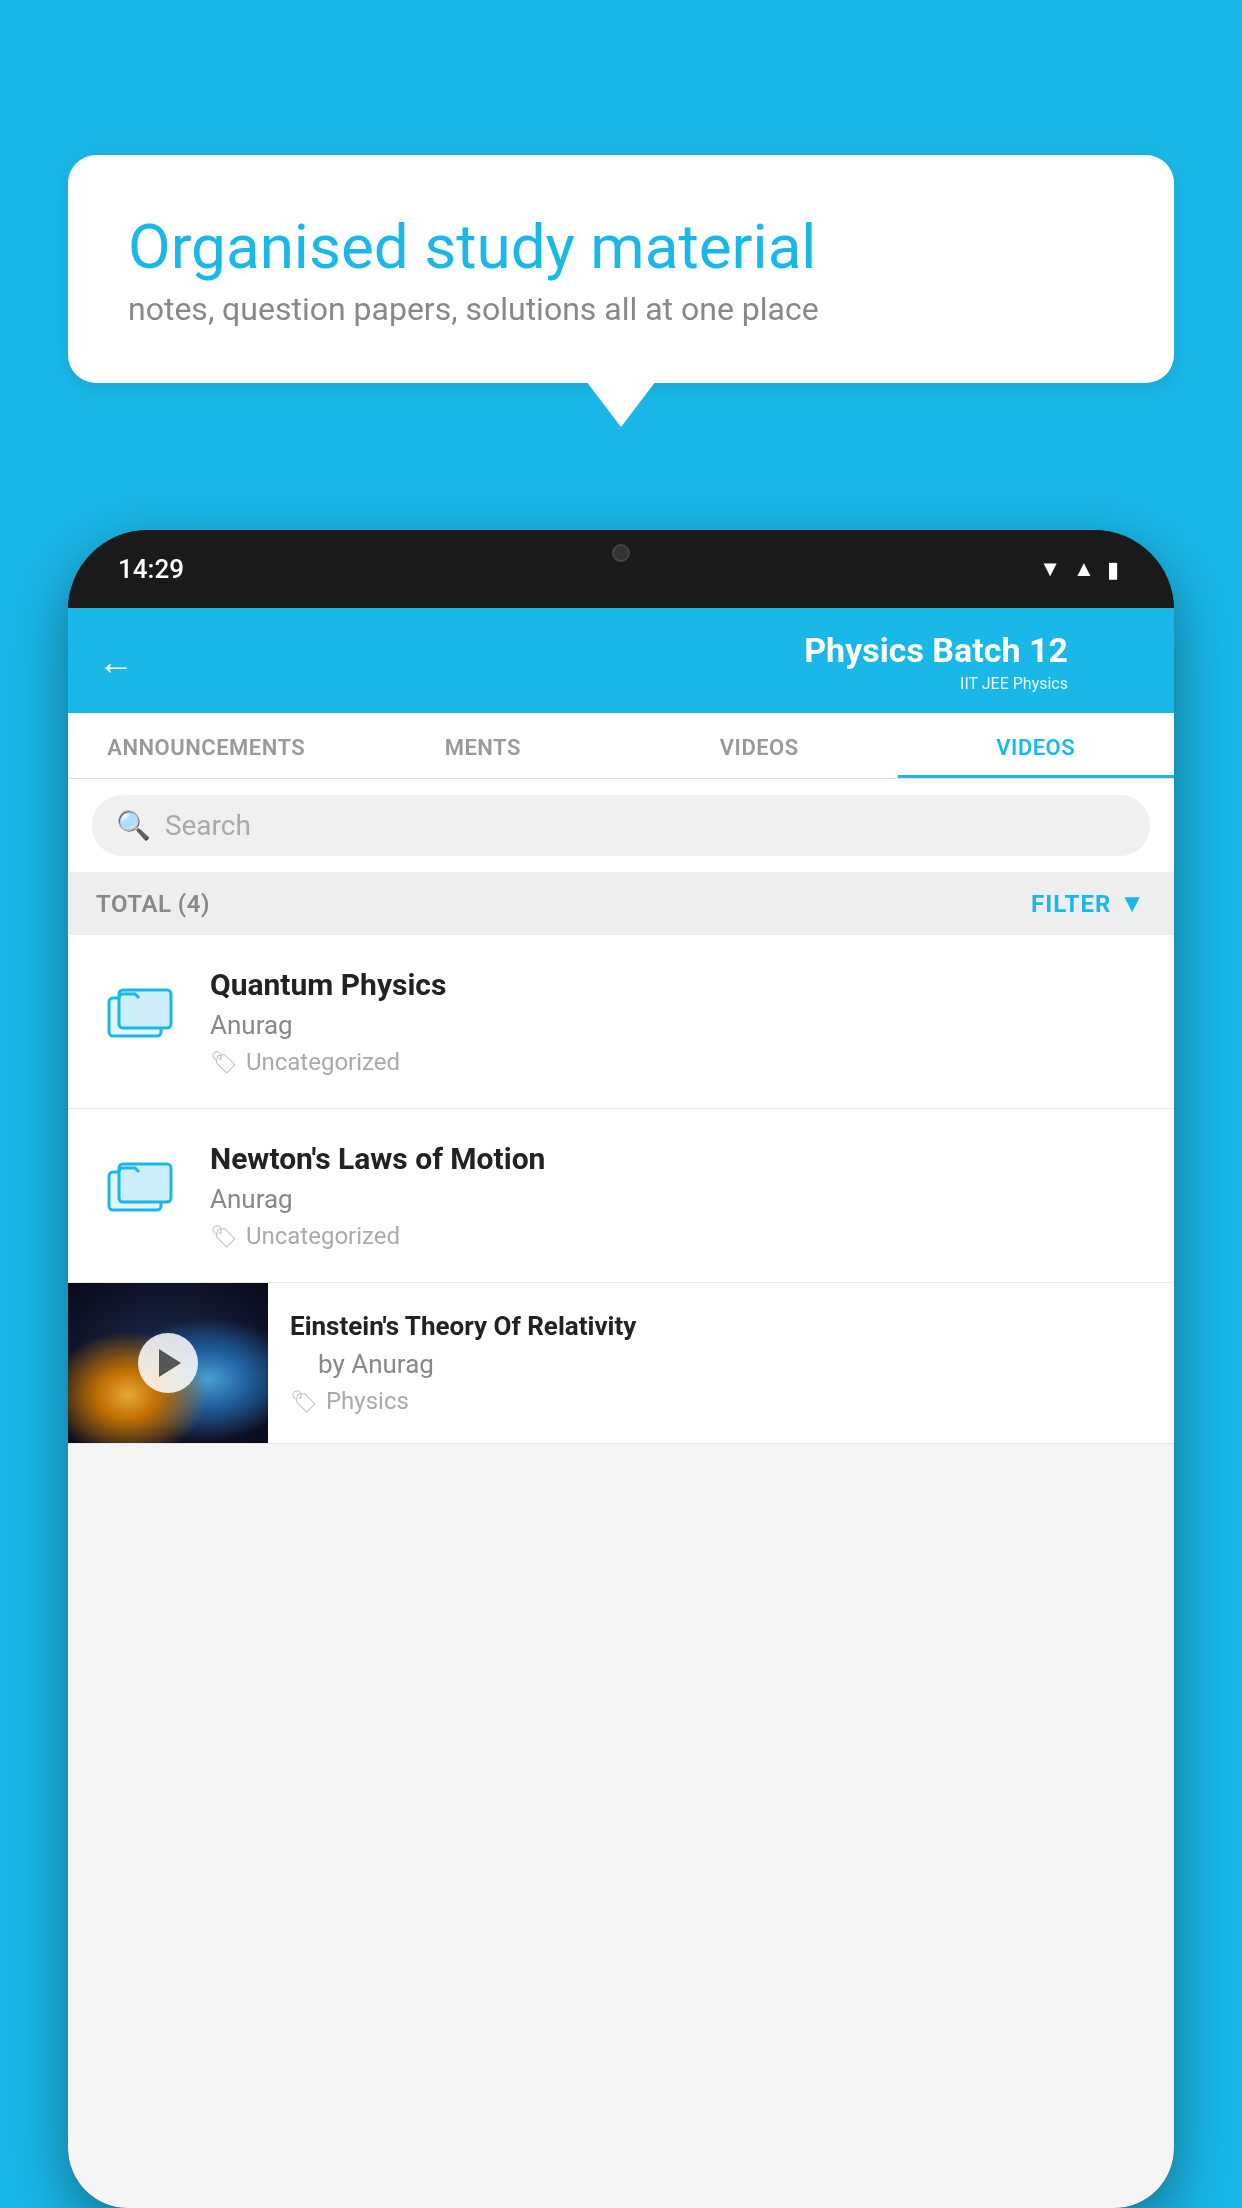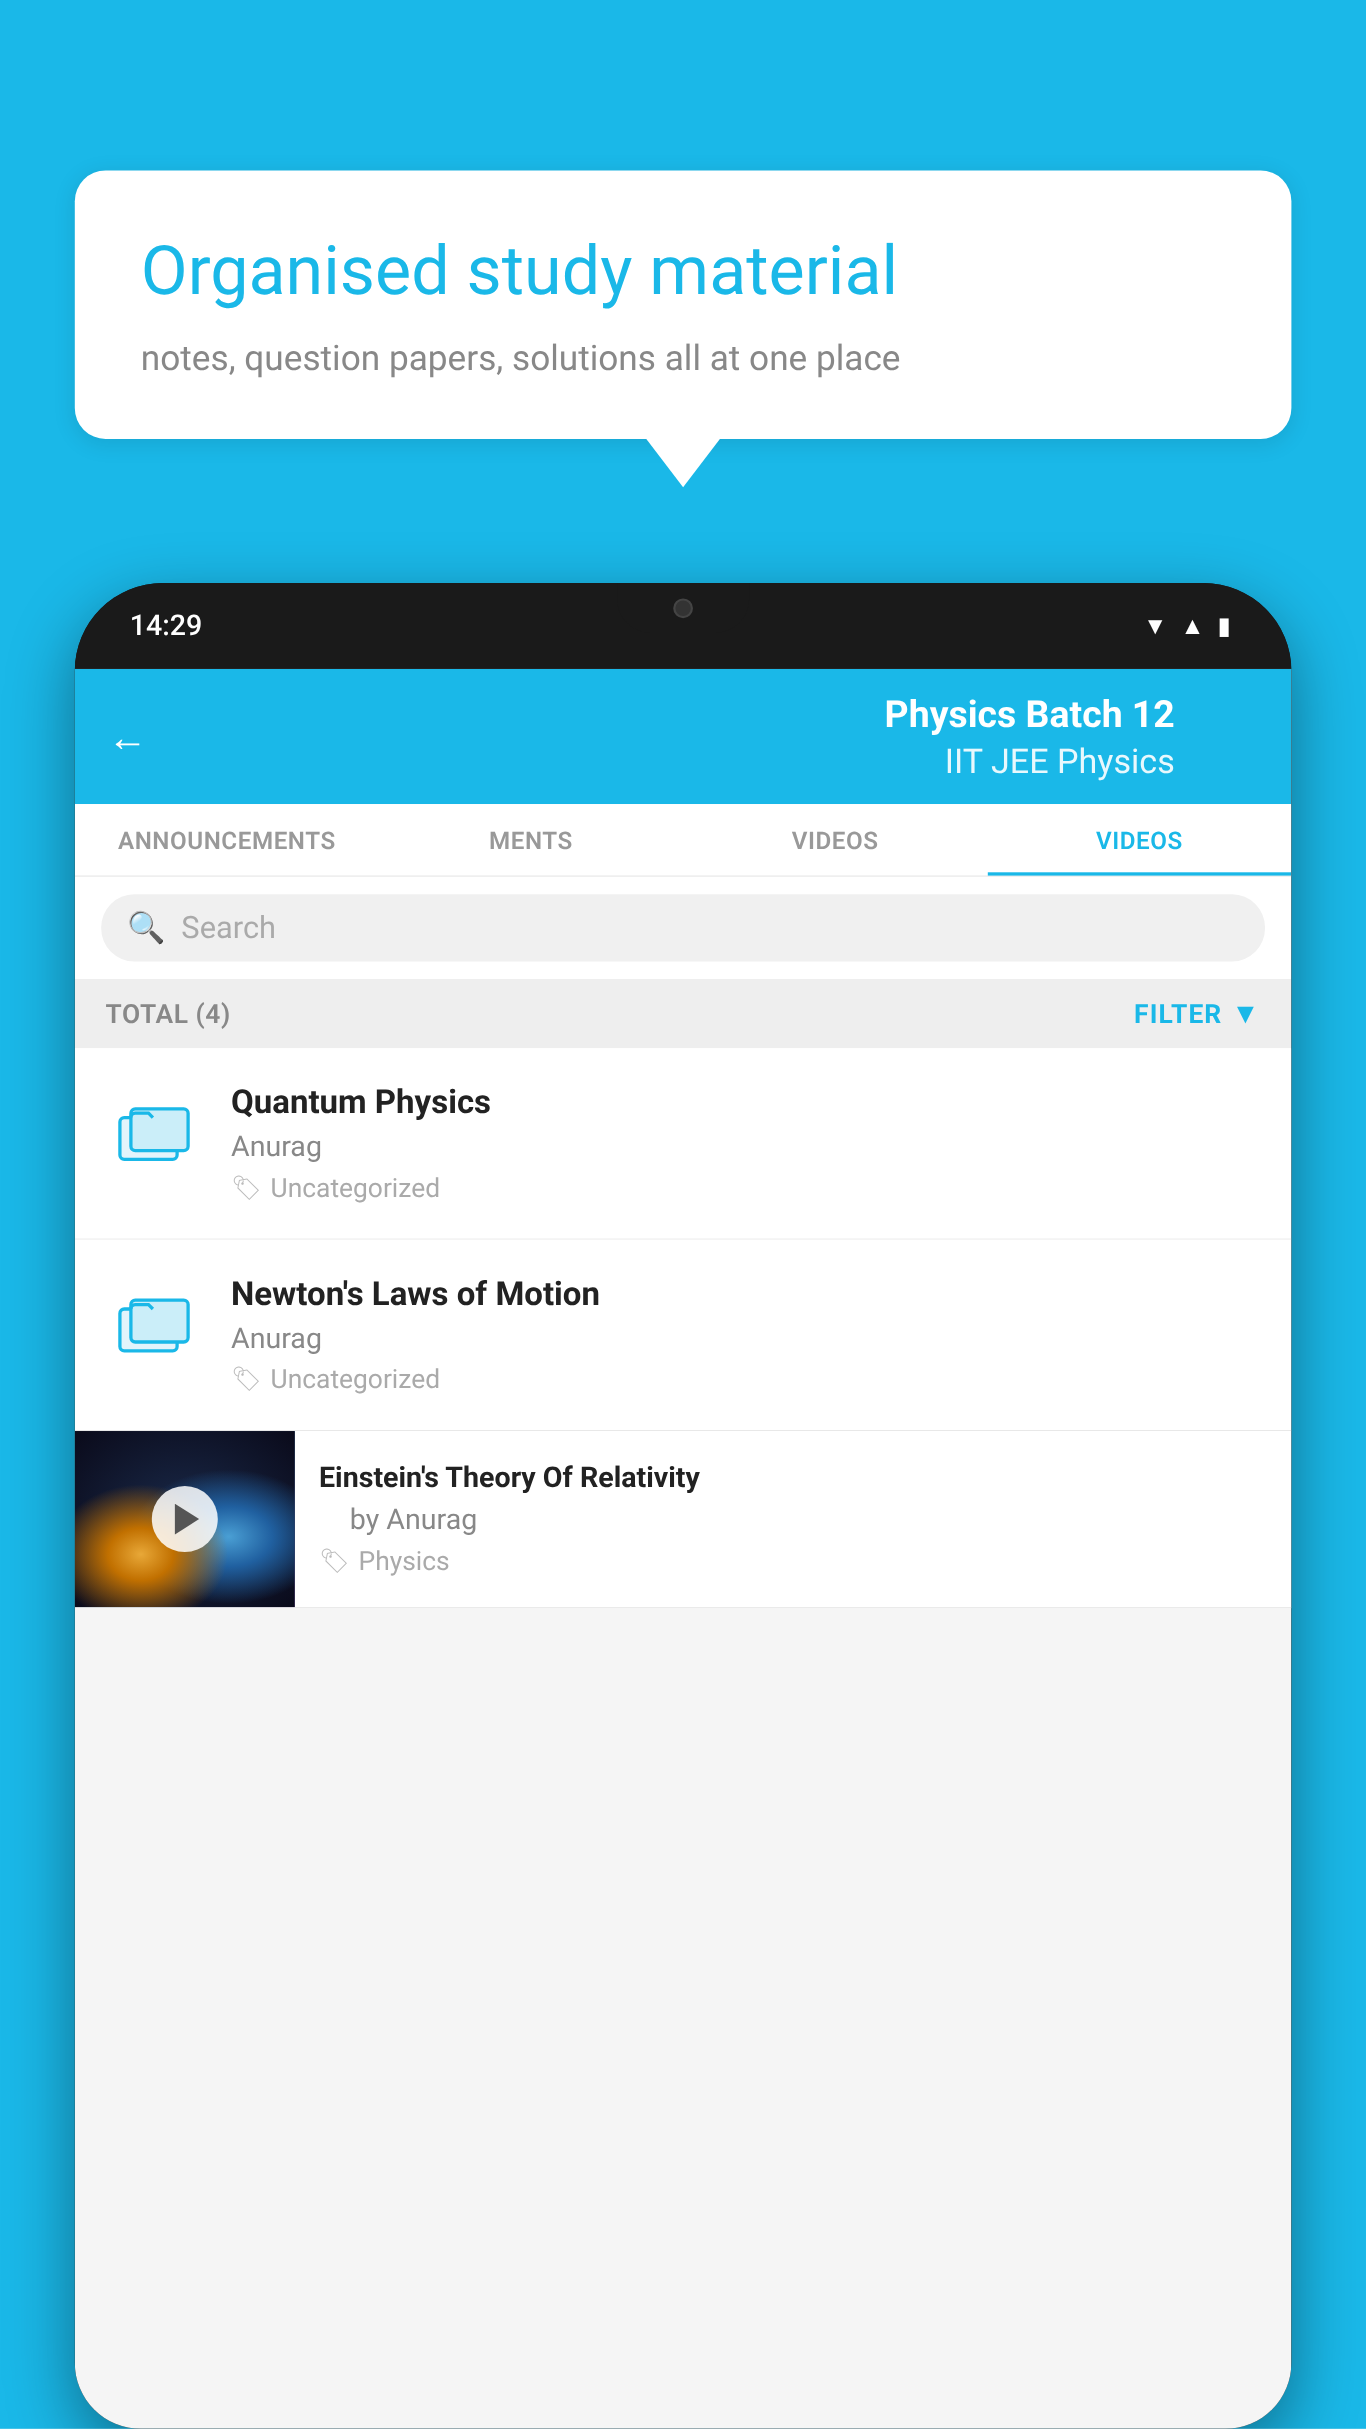--- a/index.html
+++ b/index.html
@@ -34,21 +34,21 @@
       height: 0;
       border-left: 35px solid transparent;
       border-right: 35px solid transparent;
       border-top: 46px solid white;
     }
     .speech-bubble-title {
       font-size: 62px;
       font-weight: 400;
       color: #1ab8e8;
       line-height: 1.2;
-      margin-bottom: 22px;
+      margin-bottom: 6px;
     }
     .speech-bubble-subtitle {
       font-size: 32px;
       color: #888;
       font-weight: 400;
     }
 
     
     .phone-frame {
       position: absolute;
@@ -131,21 +131,21 @@
       flex: 1;
       text-align: right;
     }
     .header-title {
       color: white;
       font-size: 34px;
       font-weight: 700;
     }
     .header-subtitle {
       color: rgba(255,255,255,0.9);
-      font-size: 31px;
+      font-size: 16px;
       margin-top: 4px;
     }
 
     
     .tabs-bar {
       background: white;
       display: flex;
       border-bottom: 1px solid #e0e0e0;
     }
     .tab-item {

